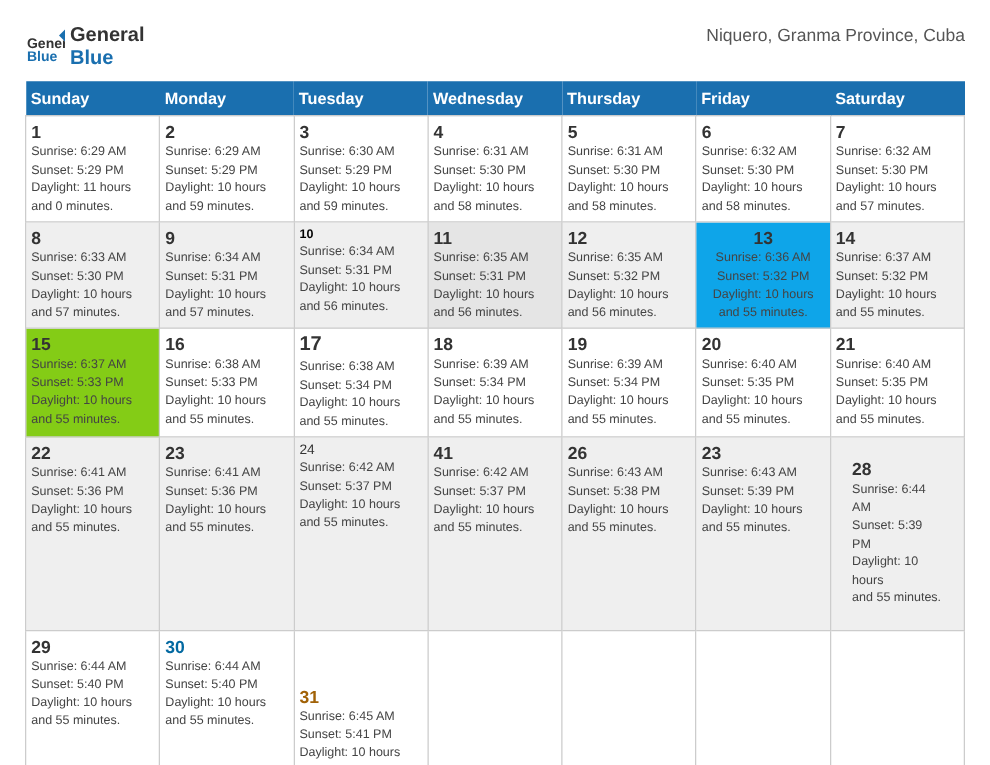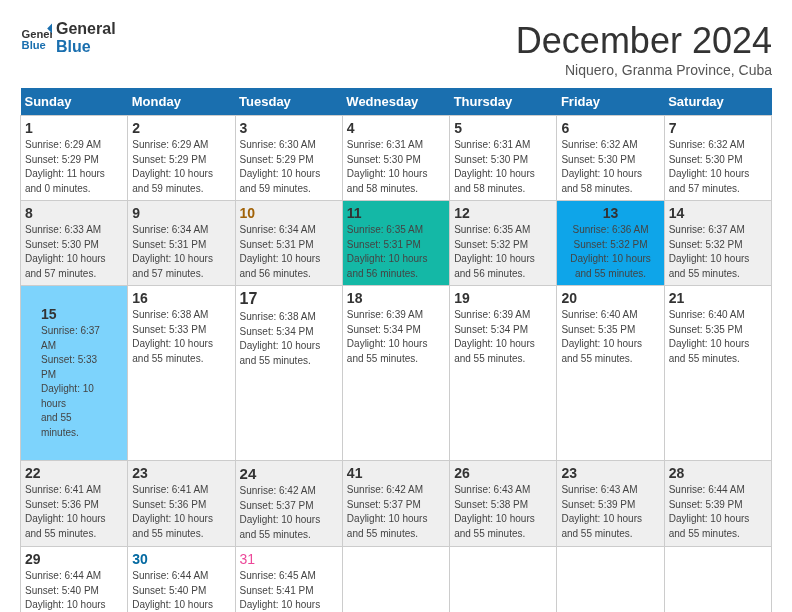--- a/index.html
+++ b/index.html
@@ -73,21 +73,20 @@
       <text x="2" y="20" font-size="14" font-weight="bold" fill="#333">General</text>
       <text x="2" y="34" font-size="14" font-weight="bold" fill="#1a6faf">Blue</text>
       <polygon points="34,8 40,2 40,14" fill="#1a6faf"></polygon>
     </svg>
     <div style="display:flex;flex-direction:column;line-height:1.1;">
       <span style="font-size:16px;font-weight:bold;color:#333;">General</span>
       <span style="font-size:16px;font-weight:bold;color:#1a6faf;">Blue</span>
     </div>
   </div>
   <div class="title-section">
-    <div class="month-title">December 2024</div>
     <div class="subtitle">Niquero, Granma Province, Cuba</div>
   </div>
 </div>
 
 <table class="calendar-table">
   <thead>
     <tr>
       <th>Sunday</th>
       <th>Monday</th>
       <th>Tuesday</th>
@@ -158,27 +157,27 @@
 and 57 minutes.</div>
         </td>
         <td style="background-color: rgb(239, 239, 239); vertical-align: top; padding: 4px; border: 1px solid rgb(204, 204, 204); min-height: 80px;">
           <span style="font-size: 14px; font-weight: bold; color: rgb(51, 51, 51); display: block; margin-bottom: 2px;">9</span>
           <div style="font-size: 10px; color: rgb(68, 68, 68); line-height: 1.45; white-space: pre-line;">Sunrise: 6:34 AM
 Sunset: 5:31 PM
 Daylight: 10 hours
 and 57 minutes.</div>
         </td>
         <td style="background-color: rgb(239, 239, 239); vertical-align: top; padding: 4px; border: 1px solid rgb(204, 204, 204); min-height: 80px;">
-          <span style="font-size: 14px; font-weight: bold; color: #a16207; display: block; margin-bottom: 2px;">10</span>
+          <span style="font-size: 10px; font-weight: bold; color: #000000; display: block; margin-bottom: 2px;">10</span>
           <div style="font-size: 10px; color: rgb(68, 68, 68); line-height: 1.45; white-space: pre-line;">Sunrise: 6:34 AM
 Sunset: 5:31 PM
 Daylight: 10 hours
 and 56 minutes.</div>
         </td>
-        <td style="background-color: #14b8a6; vertical-align: top; padding: 4px; border: 1px solid rgb(204, 204, 204); min-height: 80px;">
+        <td style="background-color: #e5e5e5; vertical-align: top; padding: 4px; border: 1px solid rgb(204, 204, 204); min-height: 80px;">
           <span style="font-size: 14px; font-weight: bold; color: rgb(51, 51, 51); display: block; margin-bottom: 2px;">11</span>
           <div style="font-size: 10px; color: rgb(68, 68, 68); line-height: 1.45; white-space: pre-line;">Sunrise: 6:35 AM
 Sunset: 5:31 PM
 Daylight: 10 hours
 and 56 minutes.</div>
         </td>
         <td style="background-color: rgb(239, 239, 239); vertical-align: top; padding: 4px; border: 1px solid rgb(204, 204, 204); min-height: 80px;">
           <span style="font-size: 14px; font-weight: bold; color: rgb(51, 51, 51); display: block; margin-bottom: 2px;">12</span>
           <div style="font-size: 10px; color: rgb(68, 68, 68); line-height: 1.45; white-space: pre-line;">Sunrise: 6:35 AM
 Sunset: 5:32 PM
@@ -194,21 +193,21 @@
         </td>
         <td style="background-color: rgb(239, 239, 239); vertical-align: top; padding: 4px; border: 1px solid rgb(204, 204, 204); min-height: 80px;">
           <span style="font-size: 14px; font-weight: bold; color: rgb(51, 51, 51); display: block; margin-bottom: 2px;">14</span>
           <div style="font-size: 10px; color: rgb(68, 68, 68); line-height: 1.45; white-space: pre-line;">Sunrise: 6:37 AM
 Sunset: 5:32 PM
 Daylight: 10 hours
 and 55 minutes.</div>
         </td>
       </tr>
       <tr>
-        <td style="background-color: #7dd3fc; vertical-align: top; padding: 20px; border: 1px solid rgb(204, 204, 204); min-height: 80px;">
+        <td style="background-color: #84cc16; vertical-align: top; padding: 4px; border: 1px solid rgb(204, 204, 204); min-height: 80px;">
           <span style="font-size: 14px; font-weight: bold; color: rgb(51, 51, 51); display: block; margin-bottom: 2px;">15</span>
           <div style="font-size: 10px; color: rgb(68, 68, 68); line-height: 1.45; white-space: pre-line;">Sunrise: 6:37 AM
 Sunset: 5:33 PM
 Daylight: 10 hours
 and 55 minutes.</div>
         </td>
         <td style="background-color: rgb(255, 255, 255); vertical-align: top; padding: 4px; border: 1px solid rgb(204, 204, 204); min-height: 80px;">
           <span style="font-size: 14px; font-weight: bold; color: rgb(51, 51, 51); display: block; margin-bottom: 2px;">16</span>
           <div style="font-size: 10px; color: rgb(68, 68, 68); line-height: 1.45; white-space: pre-line;">Sunrise: 6:38 AM
 Sunset: 5:33 PM
@@ -260,21 +259,21 @@
 and 55 minutes.</div>
         </td>
         <td style="background-color: rgb(239, 239, 239); vertical-align: top; padding: 4px; border: 1px solid rgb(204, 204, 204); min-height: 80px;">
           <span style="font-size: 14px; font-weight: bold; color: rgb(51, 51, 51); display: block; margin-bottom: 2px;">23</span>
           <div style="font-size: 10px; color: rgb(68, 68, 68); line-height: 1.45; white-space: pre-line;">Sunrise: 6:41 AM
 Sunset: 5:36 PM
 Daylight: 10 hours
 and 55 minutes.</div>
         </td>
         <td style="background-color: rgb(239, 239, 239); vertical-align: top; padding: 4px; border: 1px solid rgb(204, 204, 204); min-height: 80px;">
-          <span style="font-size: 15px; font-weight: bold; color: rgb(51, 51, 51); display: block; margin-bottom: 2px;">24</span>
+          <span style="font-size: 11px; font-weight: normal; color: rgb(51, 51, 51); display: block; margin-bottom: 2px;">24</span>
           <div style="font-size: 10px; color: rgb(68, 68, 68); line-height: 1.45; white-space: pre-line;">Sunrise: 6:42 AM
 Sunset: 5:37 PM
 Daylight: 10 hours
 and 55 minutes.</div>
         </td>
         <td style="background-color: rgb(239, 239, 239); vertical-align: top; padding: 4px; border: 1px solid rgb(204, 204, 204); min-height: 80px;">
           <span style="font-size: 14px; font-weight: bold; color: rgb(51, 51, 51); display: block; margin-bottom: 2px;">41</span>
           <div style="font-size: 10px; color: rgb(68, 68, 68); line-height: 1.45; white-space: pre-line;">Sunrise: 6:42 AM
 Sunset: 5:37 PM
 Daylight: 10 hours
@@ -287,21 +286,21 @@
 Daylight: 10 hours
 and 55 minutes.</div>
         </td>
         <td style="background-color: rgb(239, 239, 239); vertical-align: top; padding: 4px; border: 1px solid rgb(204, 204, 204); min-height: 80px;">
           <span style="font-size: 14px; font-weight: bold; color: rgb(51, 51, 51); display: block; margin-bottom: 2px;">23</span>
           <div style="font-size: 10px; color: rgb(68, 68, 68); line-height: 1.45; white-space: pre-line;">Sunrise: 6:43 AM
 Sunset: 5:39 PM
 Daylight: 10 hours
 and 55 minutes.</div>
         </td>
-        <td style="background-color: rgb(239, 239, 239); vertical-align: top; padding: 4px; border: 1px solid rgb(204, 204, 204); min-height: 80px;">
+        <td style="background-color: rgb(239, 239, 239); vertical-align: top; padding: 17px; border: 1px solid rgb(204, 204, 204); min-height: 80px;">
           <span style="font-size: 14px; font-weight: bold; color: rgb(51, 51, 51); display: block; margin-bottom: 2px;">28</span>
           <div style="font-size: 10px; color: rgb(68, 68, 68); line-height: 1.45; white-space: pre-line;">Sunrise: 6:44 AM
 Sunset: 5:39 PM
 Daylight: 10 hours
 and 55 minutes.</div>
         </td>
       </tr>
       <tr>
         <td style="background-color: rgb(255, 255, 255); vertical-align: top; padding: 4px; border: 1px solid rgb(204, 204, 204); min-height: 80px;">
           <span style="font-size: 14px; font-weight: bold; color: rgb(51, 51, 51); display: block; margin-bottom: 2px;">29</span>
@@ -311,21 +310,21 @@
 and 55 minutes.</div>
         </td>
         <td style="background-color: rgb(255, 255, 255); vertical-align: top; padding: 4px; border: 1px solid rgb(204, 204, 204); min-height: 80px;">
           <span style="font-size: 14px; font-weight: bold; color: #0369a1; display: block; margin-bottom: 2px;">30</span>
           <div style="font-size: 10px; color: rgb(68, 68, 68); line-height: 1.45; white-space: pre-line;">Sunrise: 6:44 AM
 Sunset: 5:40 PM
 Daylight: 10 hours
 and 55 minutes.</div>
         </td>
         <td style="background-color: rgb(255, 255, 255); vertical-align: top; padding: 4px; border: 1px solid rgb(204, 204, 204); min-height: 80px;">
-          <span style="font-size: 14px; font-weight: normal; color: #ec4899; display: block; margin-bottom: 2px;">31</span>
+          <span style="font-size: 14px; font-weight: bold; color: #a16207; display: block; margin-bottom: 2px; margin-top: 40px;">31</span>
           <div style="font-size: 10px; color: rgb(68, 68, 68); line-height: 1.45; white-space: pre-line;">Sunrise: 6:45 AM
 Sunset: 5:41 PM
 Daylight: 10 hours
 and 56 minutes.</div>
         </td>
         <td style="background-color: rgb(255, 255, 255); vertical-align: top; padding: 4px; border: 1px solid rgb(204, 204, 204); min-height: 80px;"></td>
         <td style="background-color: rgb(255, 255, 255); vertical-align: top; padding: 4px; border: 1px solid rgb(204, 204, 204); min-height: 80px;"></td>
         <td style="background-color: rgb(255, 255, 255); vertical-align: top; padding: 4px; border: 1px solid rgb(204, 204, 204); min-height: 80px;"></td>
         <td style="background-color: rgb(255, 255, 255); vertical-align: top; padding: 4px; border: 1px solid rgb(204, 204, 204); min-height: 80px;"></td>
       </tr>

